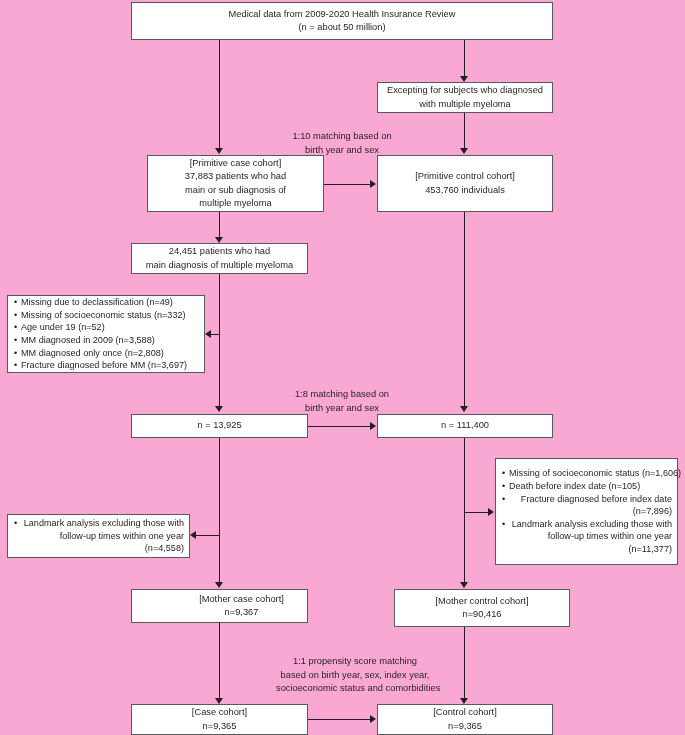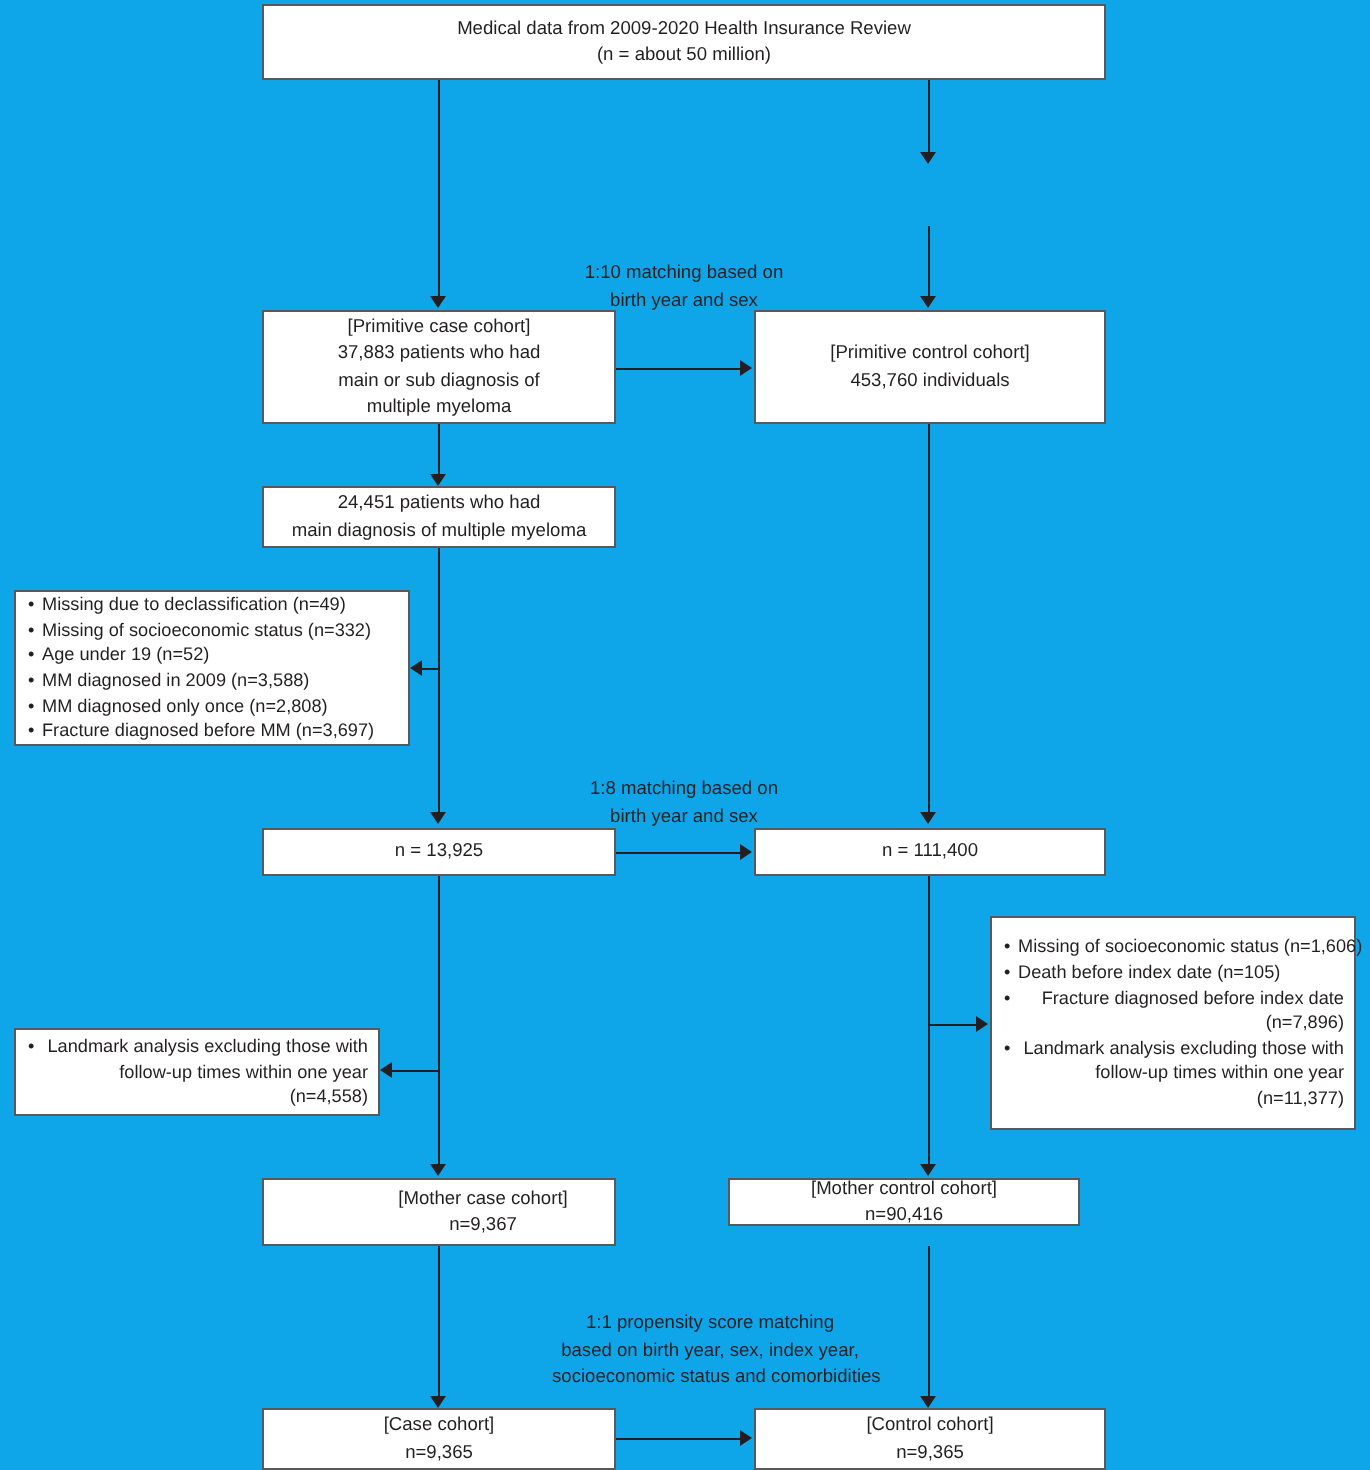--- a/index.html
+++ b/index.html
@@ -6,21 +6,21 @@
   html,body{margin:0;padding:0;background:#ffffff;}
   body{
     font-family:"Liberation Sans", sans-serif;
     color:#231f20;
     -webkit-font-smoothing:antialiased;
   }
   #canvas{
     position:relative;
     width:685px;
     height:735px;
-    background:#0ea5e9;
+    background:#f9a8d4;
     overflow:hidden;
   }
   .box{
     position:absolute;
     box-sizing:border-box;
     border:1px solid #58595b;
     background:#ffffff;
     display:flex;
     flex-direction:column;
     align-items:center;
@@ -107,30 +107,34 @@
     <span class="ln">Medical data from 2009-2020 Health Insurance Review</span>
     <span class="ln">(n = about 50 million)</span>
   </div>
 
   <div class="vline" style="left:219px; top:40px; height:109px;"></div>
   <div class="arrow-down" style="left:215.3px; top:148px;"></div>
 
   <div class="vline" style="left:464px; top:40px; height:37px;"></div>
   <div class="arrow-down" style="left:460.3px; top:76px;"></div>
 
+  <div class="box" style="left:377px; top:82px; width:176px; height:31px;">
+    <span class="ln">Excepting for subjects who diagnosed</span>
+    <span class="ln">with multiple myeloma</span>
+  </div>
 
   <div class="vline" style="left:464px; top:113px; height:36px;"></div>
   <div class="arrow-down" style="left:460.3px; top:148px;"></div>
 
   <div class="caption" style="left:282px; top:130px; width:120px;">
     <span class="ln">1:10 matching based on</span><br>
     <span class="ln">birth year and sex</span>
   </div>
 
-  <div class="box" style="left:131px; top:155px; width:177px; height:57px;">
+  <div class="box" style="left:147px; top:155px; width:177px; height:57px;">
     <span class="ln">[Primitive case cohort]</span>
     <span class="ln">37,883 patients who had</span>
     <span class="ln">main or sub diagnosis of</span>
     <span class="ln">multiple myeloma</span>
   </div>
 
   <div class="box" style="left:377px; top:155px; width:176px; height:57px;">
     <span class="ln">[Primitive control cohort]</span>
     <span class="ln">453,760 individuals</span>
   </div>
@@ -201,21 +205,21 @@
 
   <div class="box left-align" style="left:7px; top:514px; width:183px; height:44px; font-size:9.1px; line-height:12.6px;">
     <span class="bullet wrap">Landmark analysis excluding those with follow-up times within one year (n=4,558)</span>
   </div>
 
   <div class="box" style="left:131px; top:589px; width:177px; height:34px;padding-left:48px;">
     <span class="ln">[Mother case cohort]</span>
     <span class="ln">n=9,367</span>
   </div>
 
-  <div class="box" style="left:364px; top:589px; width:176px; height:24px;">
+  <div class="box" style="left:394px; top:589px; width:176px; height:38px;">
     <span class="ln">[Mother control cohort]</span>
     <span class="ln">n=90,416</span>
   </div>
 
   <div class="caption" style="left:276px; top:655px; width:158px;">
     <span class="ln">1:1 propensity score matching</span><br>
     <span class="ln">based on birth year, sex, index year,</span><br>
     <span class="ln">socioeconomic status and comorbidities</span>
   </div>
 

